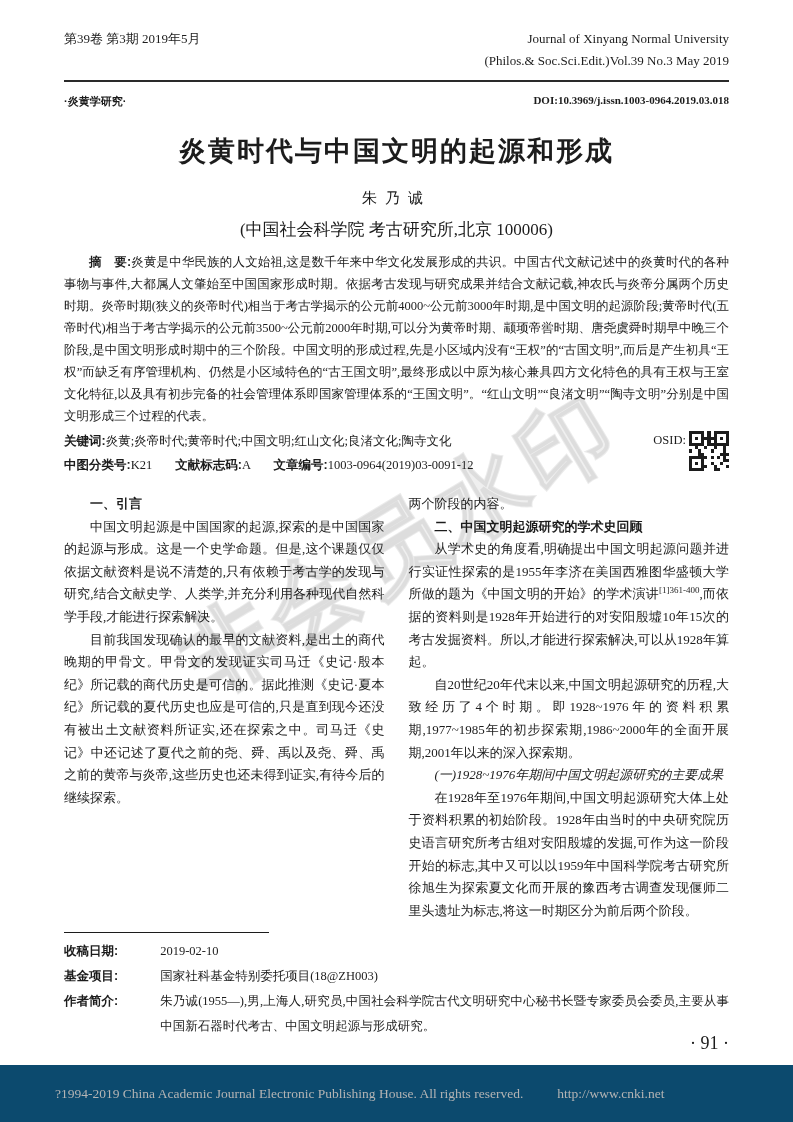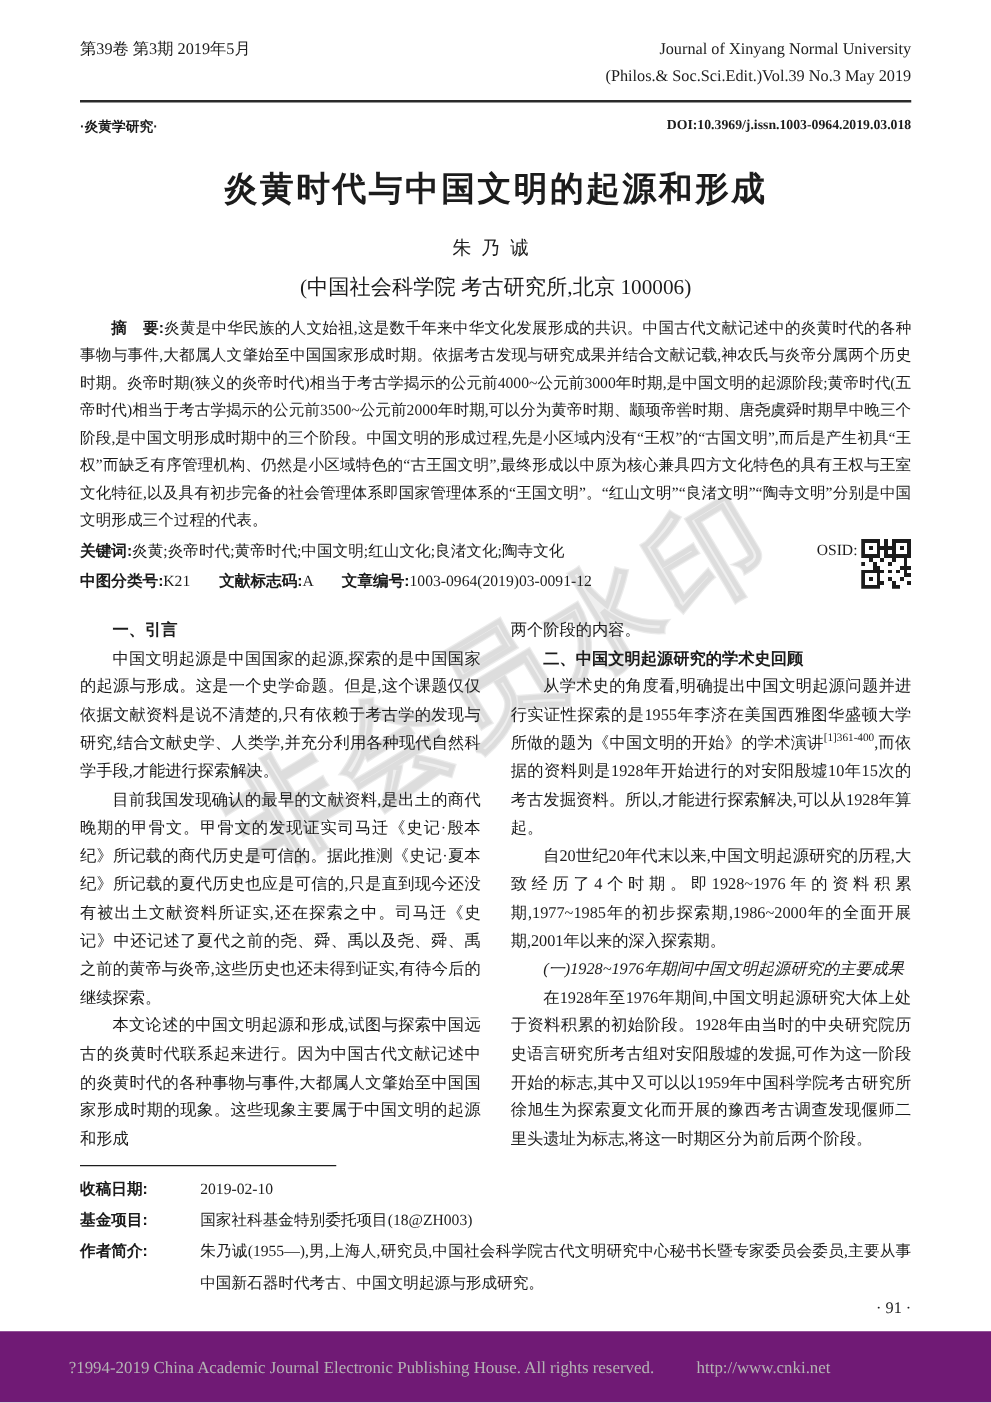--- a/index.html
+++ b/index.html
@@ -50,24 +50,24 @@
   .col .subhead{font-style:italic;}
   sup{font-size:9px;line-height:0;}
 
   
   .footnote{margin-top:10px;font-size:12.5px;line-height:25px;}
   .fn-rule{width:205px;border-top:1.5px solid #1c1c1c;margin-bottom:6px;}
   .fn-row{display:flex;align-items:flex-start;gap:42px;}
   .fn-row .lbl{flex:0 0 auto;font-size:12.5px;}
   .fn-row .fn-text{flex:1 1 auto;text-align:justify;}
 
-  .pagenum{position:absolute;right:64px;bottom:68px;font-size:13px;z-index:1;}
-
-  
-  .band{position:absolute;left:0;right:0;bottom:0;height:57px;background:#701a75;z-index:2;
+  .pagenum{position:absolute;right:64px;bottom:68px;font-size:18px;z-index:1;}
+
+  
+  .band{position:absolute;left:0;right:0;bottom:0;height:57px;background:#0c4a6e;z-index:2;
         display:flex;align-items:center;padding:0 55px;font-size:13.5px;color:#b4b4b4;}
   .band .url{margin-left:34px;color:#b4b4b4;text-decoration:none;}
 </style>
 </head>
 <body>
 
 <div class="page">
 
   <div class="wm">非会员水印</div>
 
@@ -198,21 +198,20 @@
             <rect x="9" y="12" width="1" height="1" fill="#1c1c1c"></rect>
           </svg>
       </div>
     </div>
 
     <div class="columns">
       <div class="col">
         <h2>一、引言</h2>
         <p>中国文明起源是中国国家的起源,探索的是中国国家的起源与形成。这是一个史学命题。但是,这个课题仅仅依据文献资料是说不清楚的,只有依赖于考古学的发现与研究,结合文献史学、人类学,并充分利用各种现代自然科学手段,才能进行探索解决。</p>
         <p>目前我国发现确认的最早的文献资料,是出土的商代晚期的甲骨文。甲骨文的发现证实司马迁《史记·殷本纪》所记载的商代历史是可信的。据此推测《史记·夏本纪》所记载的夏代历史也应是可信的,只是直到现今还没有被出土文献资料所证实,还在探索之中。司马迁《史记》中还记述了夏代之前的尧、舜、禹以及尧、舜、禹之前的黄帝与炎帝,这些历史也还未得到证实,有待今后的继续探索。</p>
-        <p>本文论述的中国文明起源和形成,试图与探索中国远古的炎黄时代联系起来进行。因为中国古代文献记述中的炎黄时代的各种事物与事件,大都属人文肇始至中国国家形成时期的现象。这些现象主要属于中国文明的起源和形成</p>
       </div>
       <div class="col">
         <p class="noindent">两个阶段的内容。</p>
         <h2>二、中国文明起源研究的学术史回顾</h2>
         <p><span>从学术史的角度看,明确提出中国文明起源问题并进行实证性探索的是1955年李济在美国西雅图华盛顿大学所做的题为《中国文明的开始》的学术演讲</span><sup>[1]361-400</sup><span>,而依据的资料则是1928年开始进行的对安阳殷墟10年15次的考古发掘资料。所以,才能进行探索解决,可以从1928年算起。</span></p>
         <p>自20世纪20年代末以来,中国文明起源研究的历程,大致经历了4个时期。即1928~1976年的资料积累期,1977~1985年的初步探索期,1986~2000年的全面开展期,2001年以来的深入探索期。</p>
         <p class="subhead">(一)1928~1976年期间中国文明起源研究的主要成果</p>
         <p>在1928年至1976年期间,中国文明起源研究大体上处于资料积累的初始阶段。1928年由当时的中央研究院历史语言研究所考古组对安阳殷墟的发掘,可作为这一阶段开始的标志,其中又可以以1959年中国科学院考古研究所徐旭生为探索夏文化而开展的豫西考古调查发现偃师二里头遗址为标志,将这一时期区分为前后两个阶段。</p>
       </div>
     </div>

